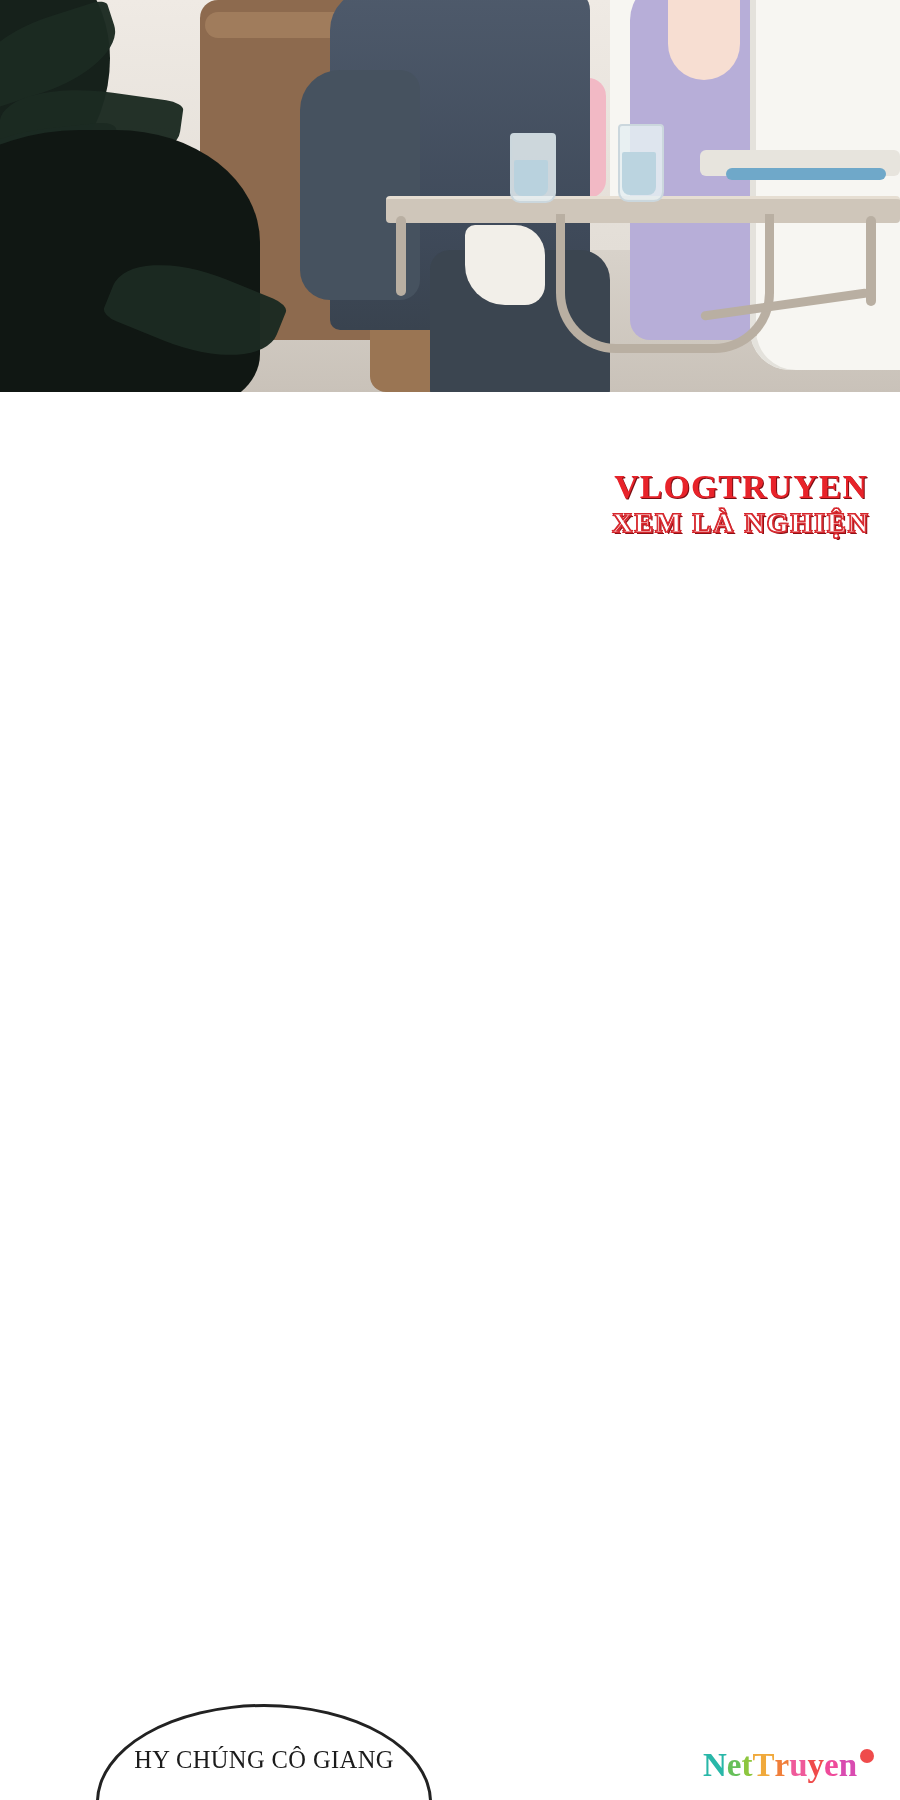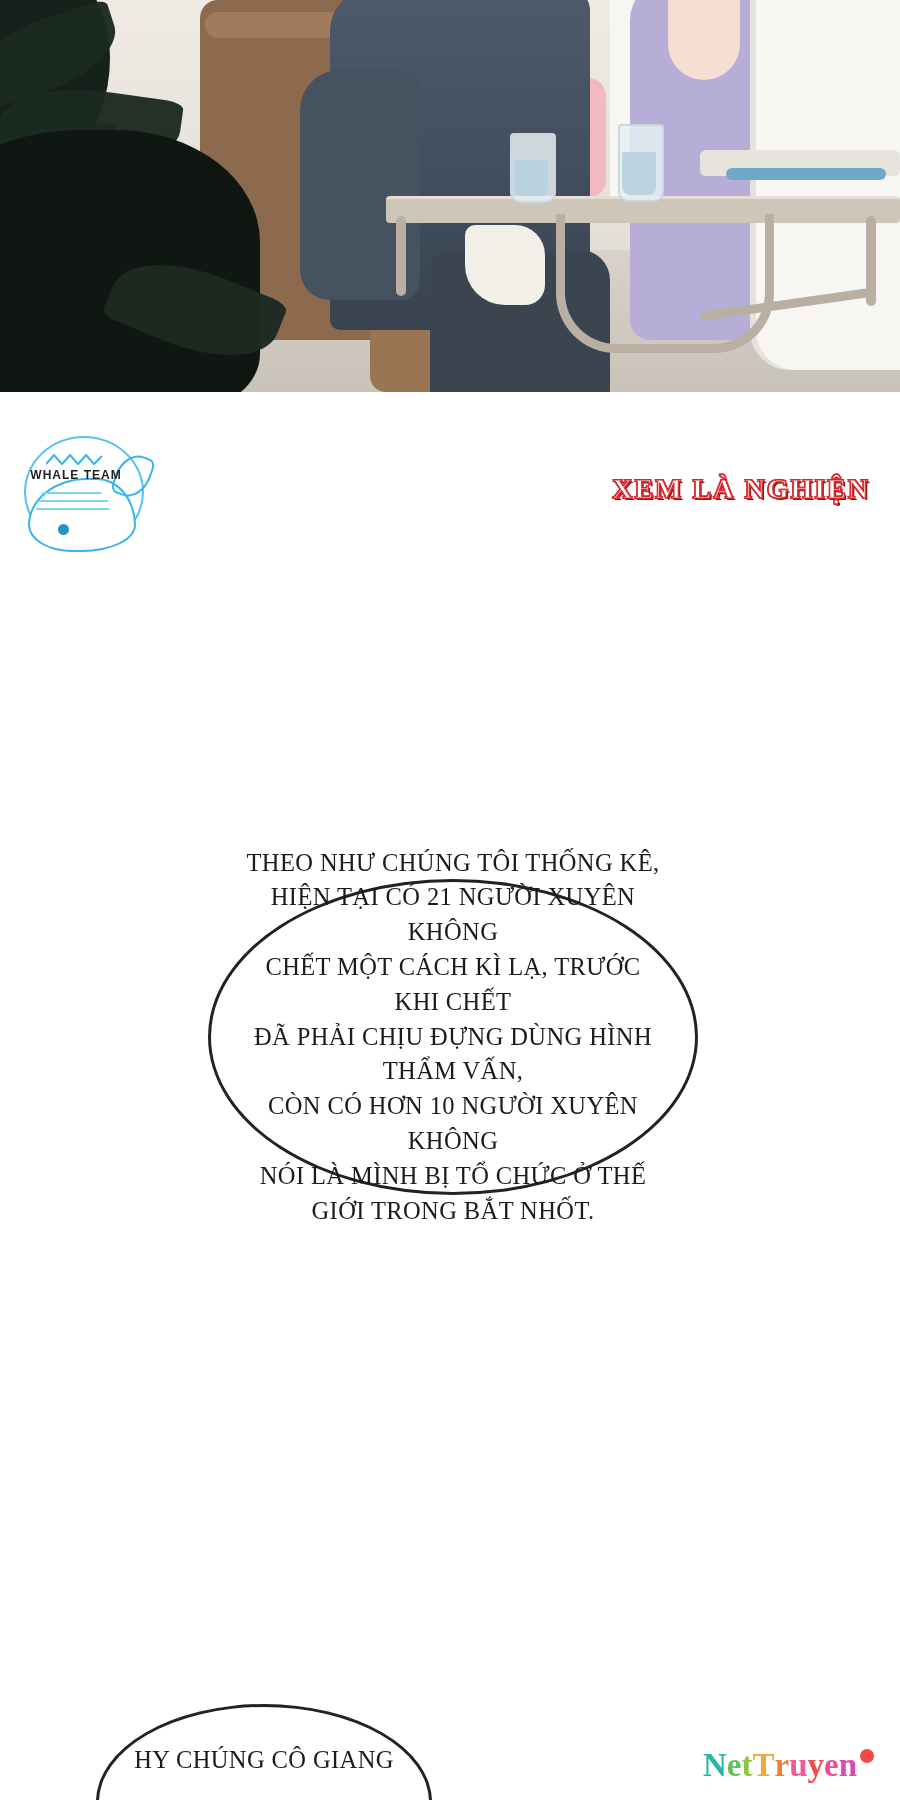--- a/index.html
+++ b/index.html
@@ -495,47 +495,26 @@
       <div class="leaf" style="left:40px; top:110px; width:180px; height:72px; transform:rotate(8deg);"></div>
       <div class="leaf" style="left:-10px; top:150px; width:170px; height:80px; transform:rotate(-6deg);"></div>
       <div class="leaf" style="left:60px; top:210px; width:190px; height:85px; transform:rotate(14deg);"></div>
       <div class="blackmass"></div>
       <div class="leaf" style="left:150px; top:290px; width:170px; height:80px; transform:rotate(22deg);"></div>
     </div>
   </div>
 
   <div class="content">
 
-    <div class="whale-logo">
-      <div class="whale-circle"></div>
-      <svg class="whale-zig" viewBox="0 0 60 16">
-        <polyline points="0,12 8,3 16,12 24,3 32,12 40,3 48,12 56,4" fill="none" stroke="#36b7e8" stroke-width="2"></polyline>
-      </svg>
-      <div class="whale-body"></div>
-      <div class="whale-tail"></div>
-      <div class="whale-eye"></div>
-      <div class="whale-stripe" style="left:22px; top:60px; width:60px;"></div>
-      <div class="whale-stripe" style="left:18px; top:68px; width:70px;"></div>
-      <div class="whale-stripe" style="left:16px; top:76px; width:74px;"></div>
-      <div class="whale-text">WHALE TEAM</div>
-    </div>
 
     <div class="vlog">
+      <div class="vlog-main">VLOGTRUYEN</div>
       <div class="vlog-sub">XEM LÀ NGHIỆN</div>
     </div>
 
-    <div class="bubble-main">
-      <div class="bubble-text">THEO NHƯ CHÚNG TÔI THỐNG KÊ,
-HIỆN TẠI CÓ 21 NGƯỜI XUYÊN KHÔNG
-CHẾT MỘT CÁCH KÌ LẠ, TRƯỚC KHI CHẾT
-ĐÃ PHẢI CHỊU ĐỰNG DÙNG HÌNH THẨM VẤN,
-CÒN CÓ HƠN 10 NGƯỜI XUYÊN KHÔNG
-NÓI LÀ MÌNH BỊ TỔ CHỨC Ở THẾ
-GIỚI TRONG BẮT NHỐT.</div>
-    </div>
 
     <div class="bubble-bottom">
       <div class="bubble-bottom-text">HY CHÚNG CÔ GIANG</div>
     </div>
 
     <div class="nettruyen">
       <span class="nt-n">N</span>
         <span class="nt-e">e</span>
         <span class="nt-t">t</span>
         <span class="nt-t2">T</span>

